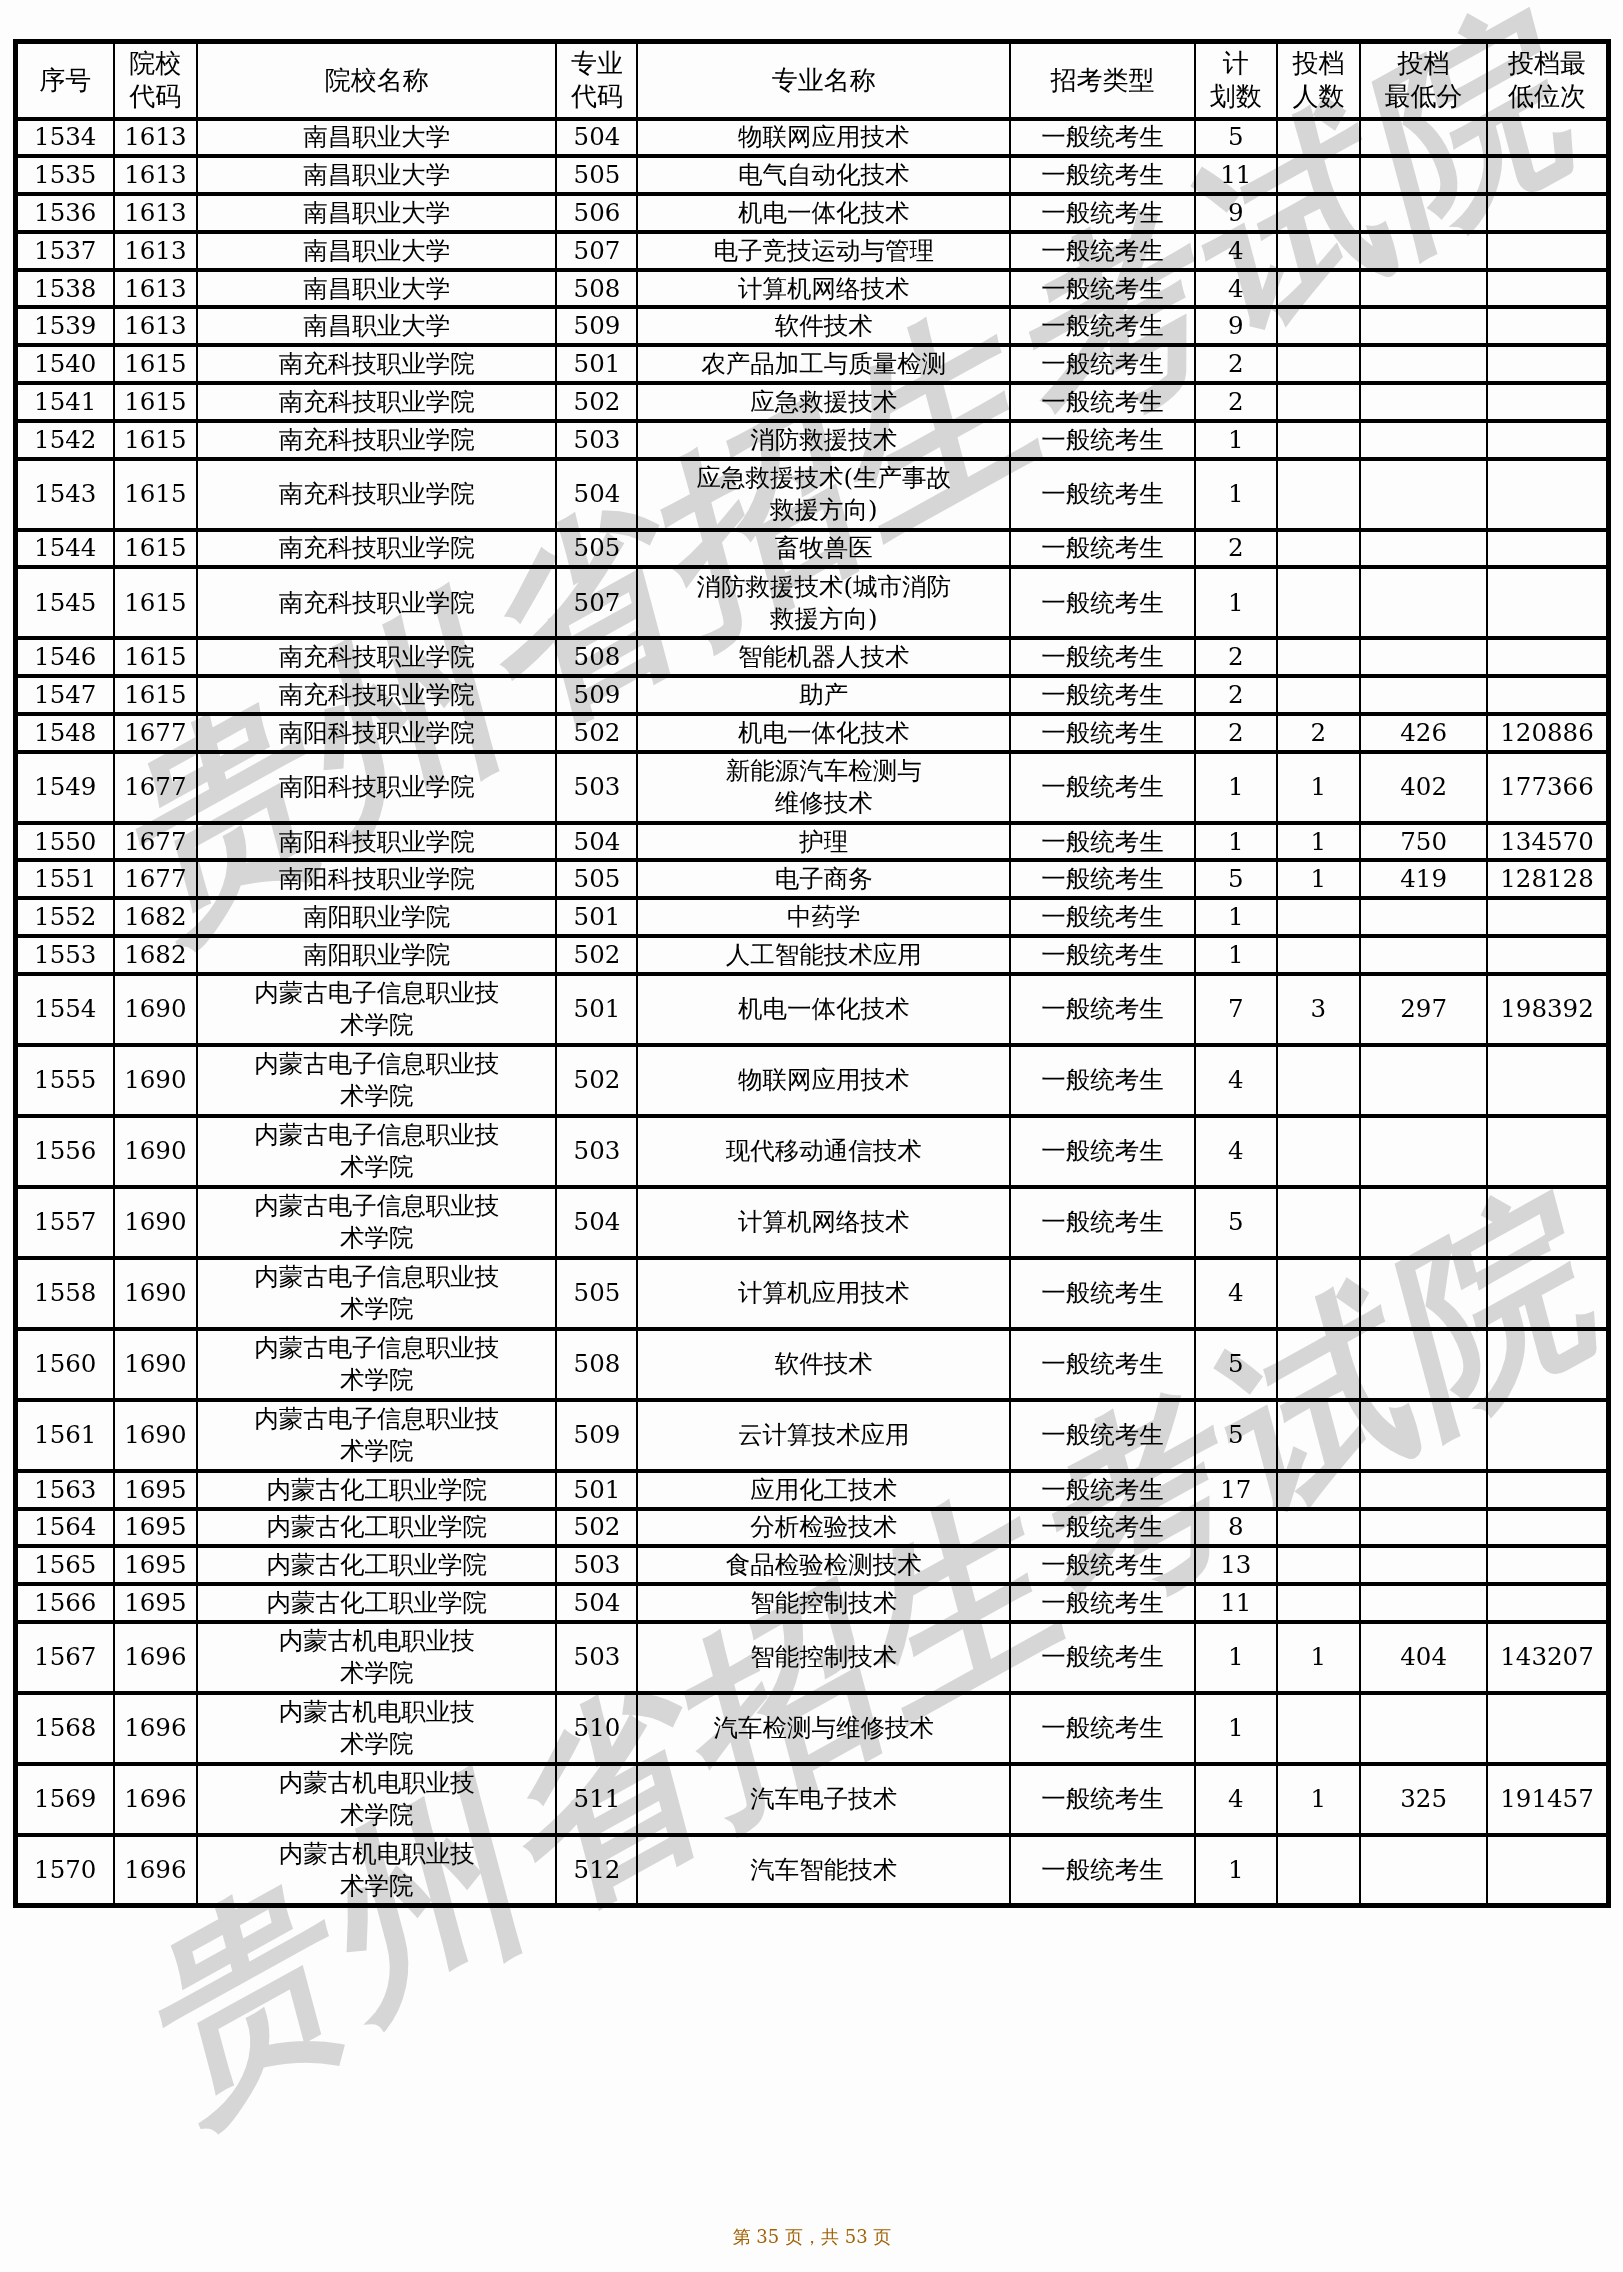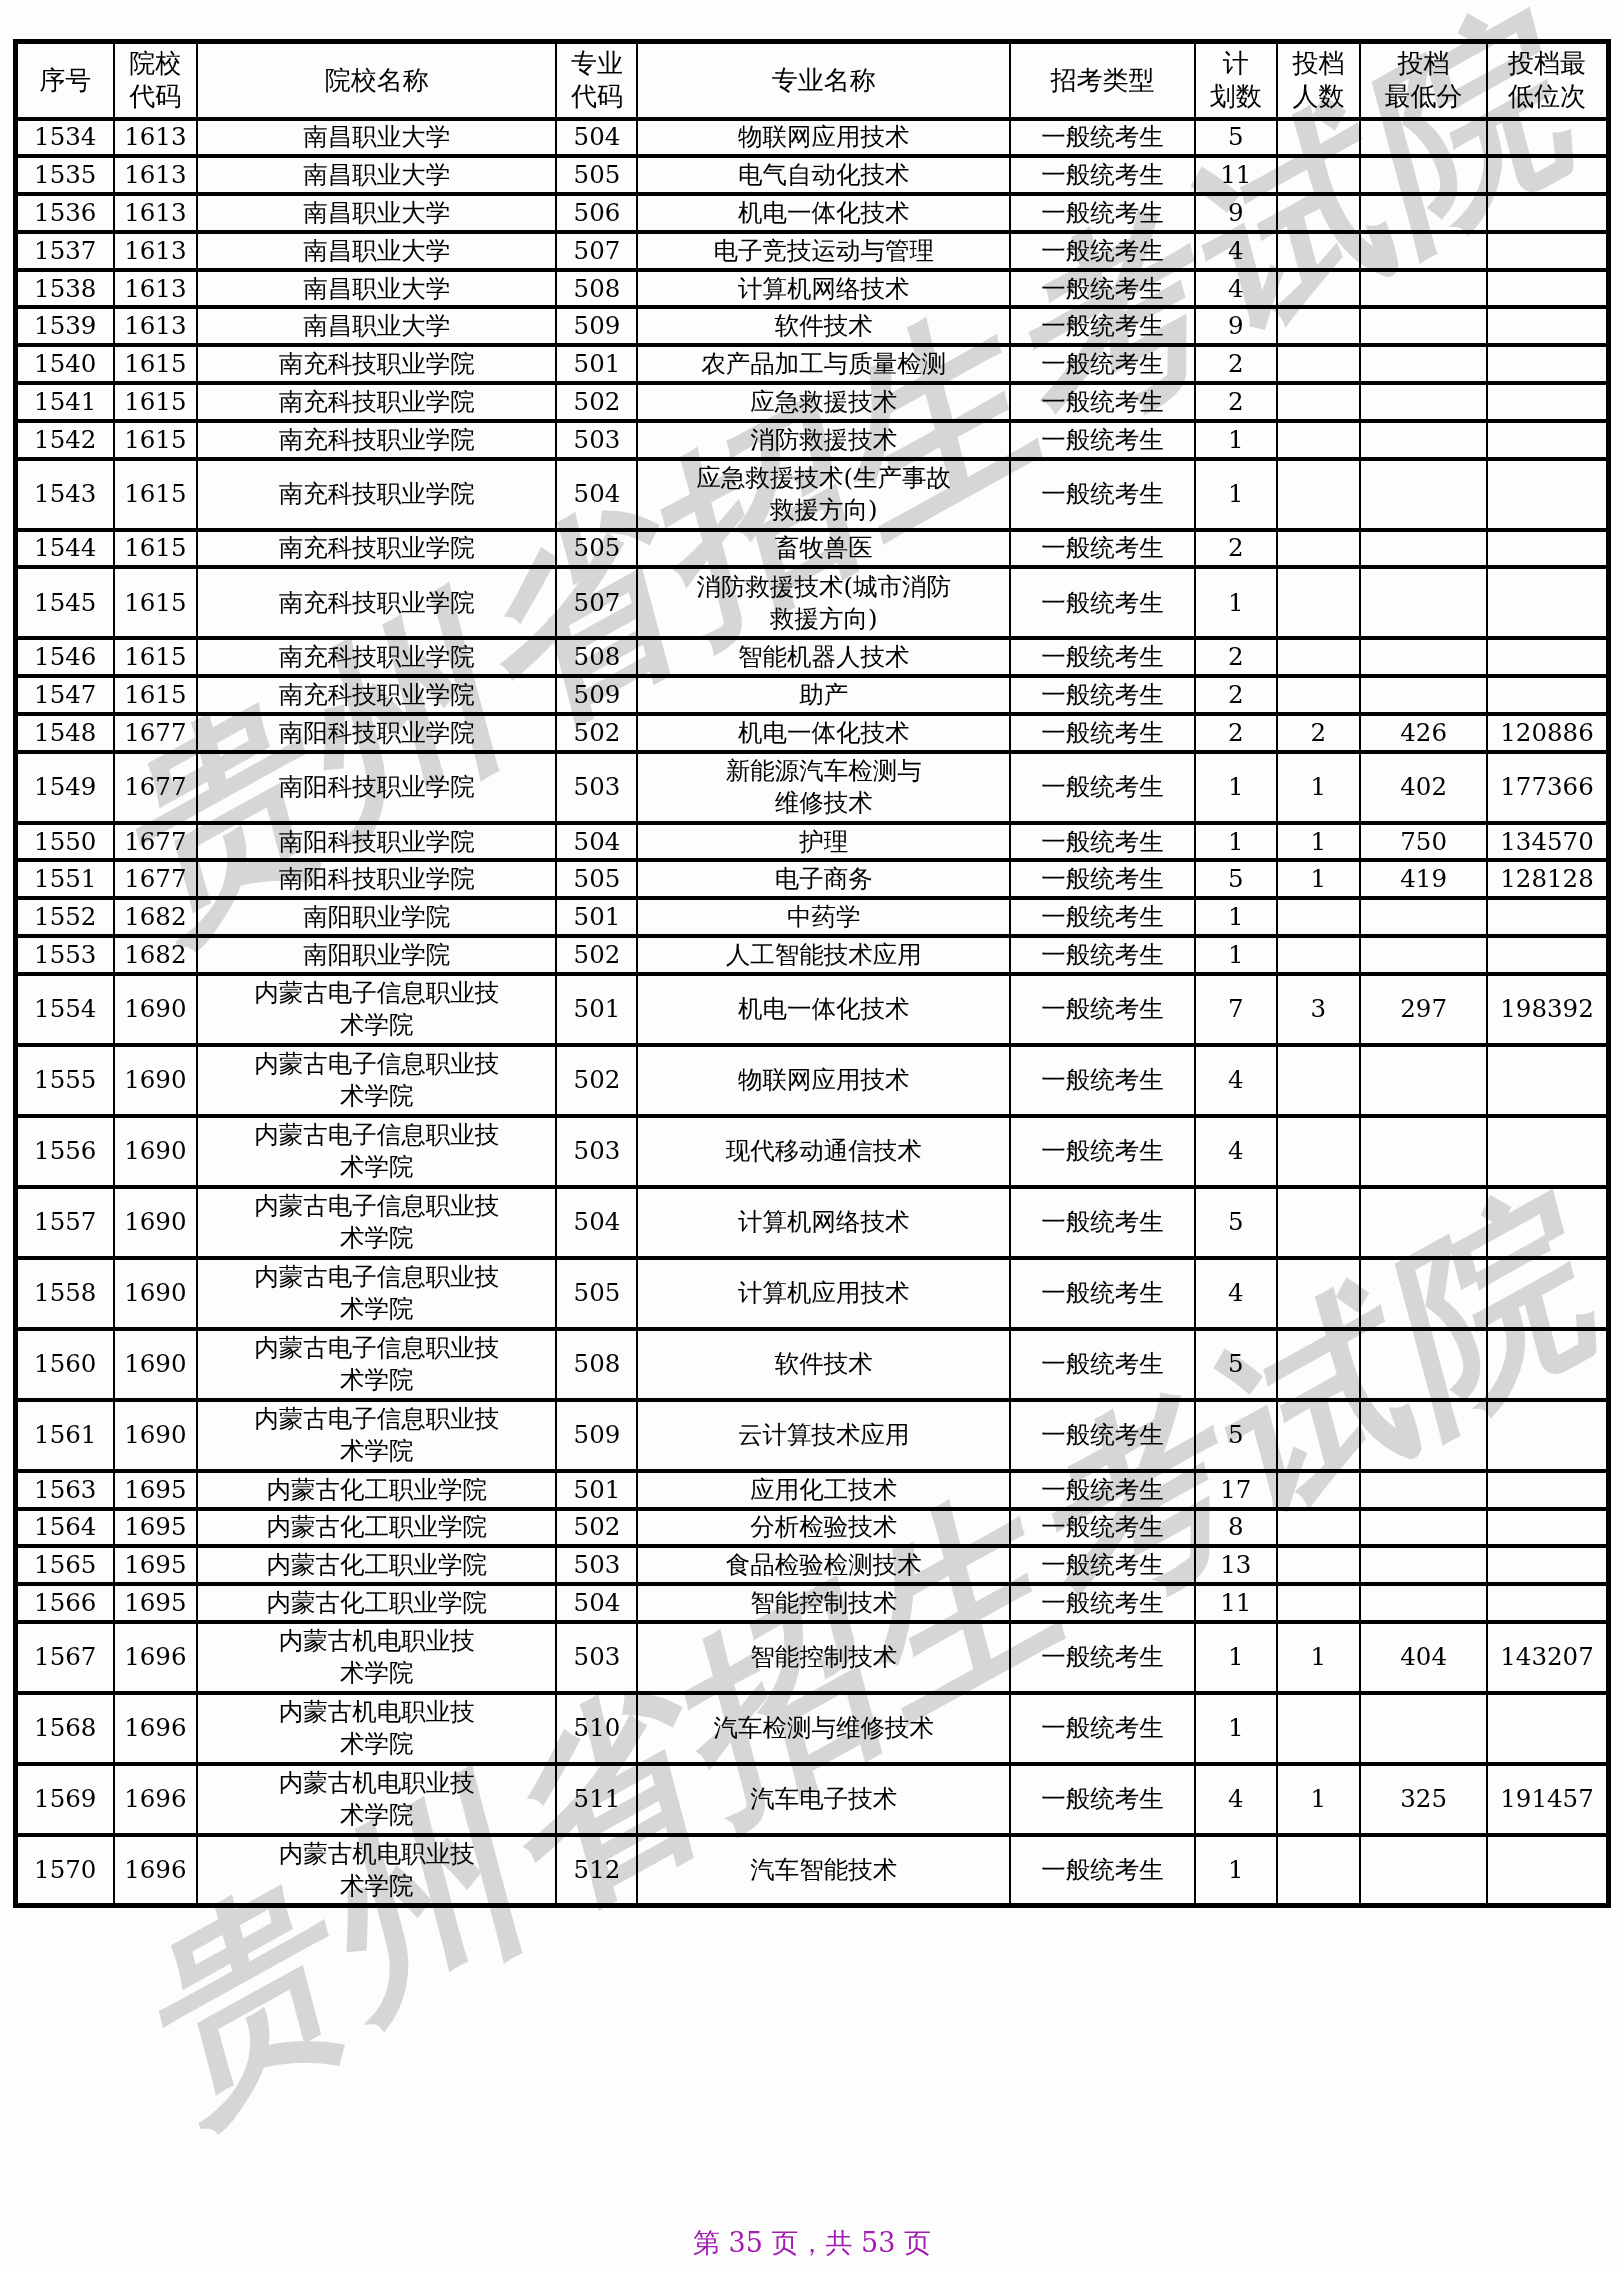--- a/index.html
+++ b/index.html
@@ -76,22 +76,22 @@
   .col-plan        { width: 5.17%; }
   .col-filed       { width: 5.20%; }
   .col-score       { width: 8.01%; }
   .col-rank        { width: 7.58%; }
   #page-footer {
     position: absolute;
     left: 0;
     top: 2225px;
     width: 100%;
     text-align: center;
-    font-size: 27px;
-    color: #a21caf;
+    font-size: 18px;
+    color: #a16207;
     z-index: 2;
   }
 </style>
 </head>
 <body>
 
 <div id="page">
 
   <div class="wm" id="wm-top">贵州省招生考试院</div>
   <div class="wm" id="wm-bottom">贵州省招生考试院</div>

